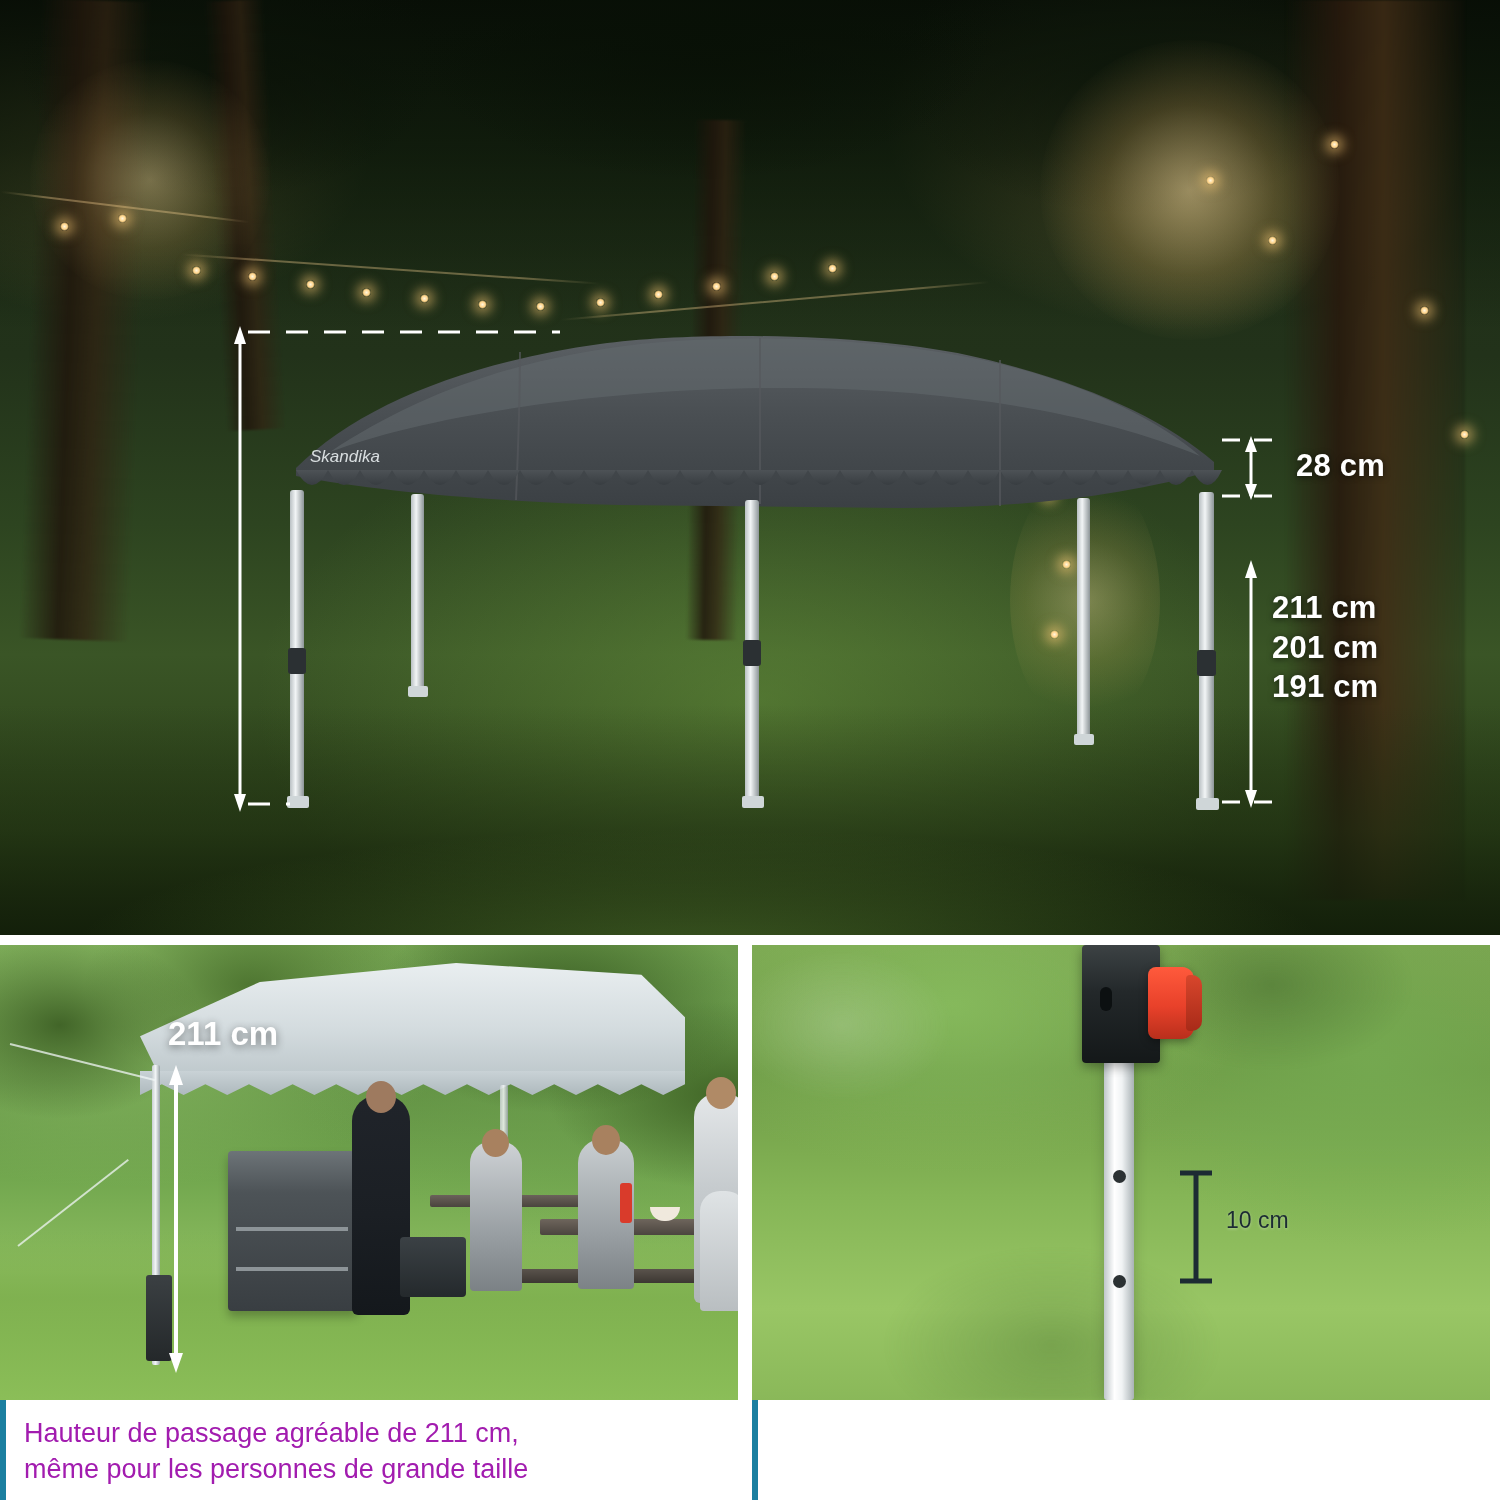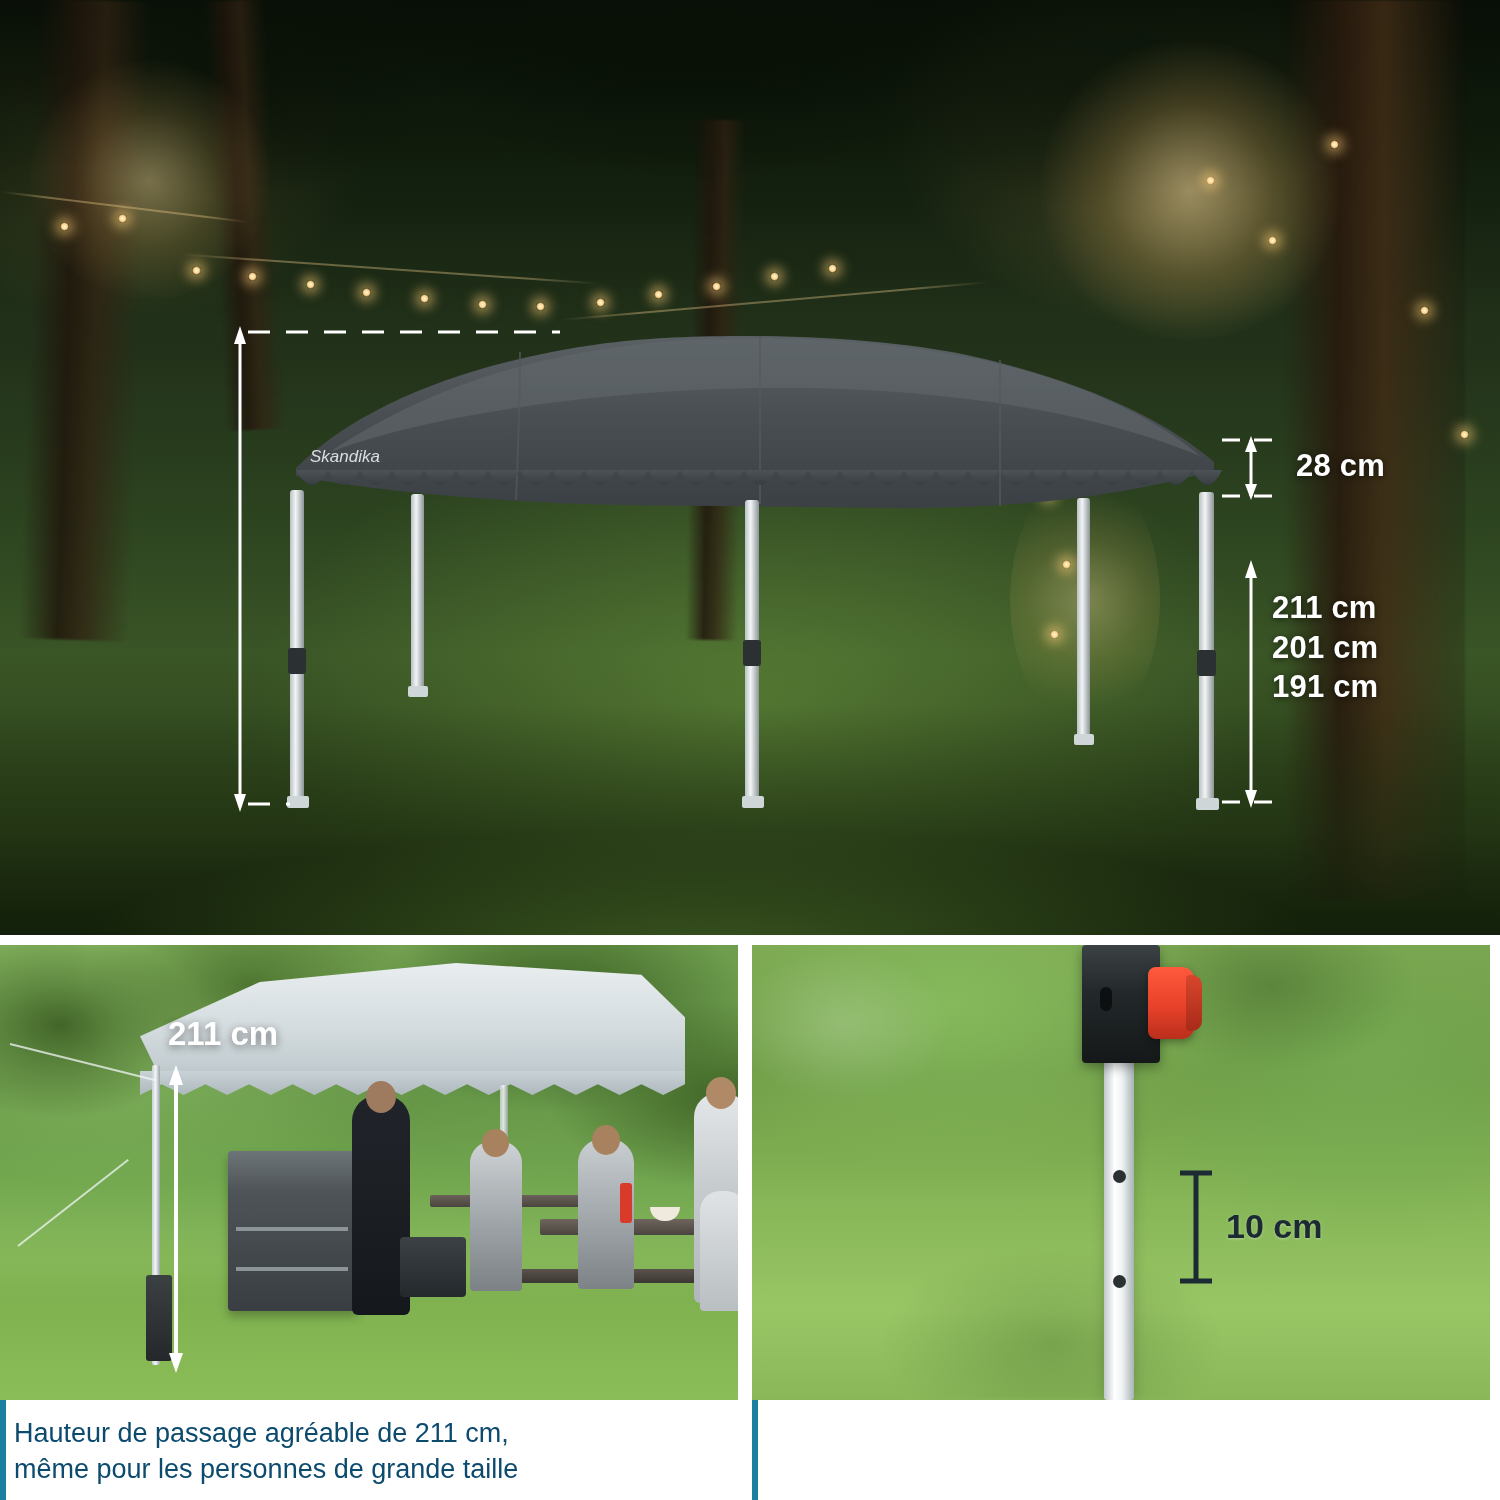--- a/index.html
+++ b/index.html
@@ -134,25 +134,25 @@
   .panel.right { left: 752px; }
   .panel-photo {
     position: absolute; left: 0; top: 0;
     width: 738px; height: 455px;
     overflow: hidden;
   }
   .panel-caption {
     position: absolute;
     left: 0; top: 455px;
     width: 738px; height: 100px;
-    color: #0c4a6e;
+    color: #a21caf;
     font-size: 27px;
     font-weight: 400;
     line-height: 1.32;
-    padding: 16px 14px 0 14px;
+    padding: 16px 14px 0 24px;
     box-sizing: border-box;
     white-space: pre-line;
   }
   .panel-caption-bar {
     position: absolute; left: 0; top: 455px; width: 6px; height: 100px;
     background: #1b7fa0;
   }
 
   
   .lp-bg {
@@ -251,22 +251,22 @@
   }
   .rp-lever-tip {
     position: absolute; left: 434px; top: 30px;
     width: 16px; height: 56px;
     background: linear-gradient(180deg, #d8462c, #a82a18);
     border-radius: 4px 10px 10px 4px;
   }
   .dim-dark {
     position: absolute;
     color: #1c2b33;
-    font-weight: 700;
-    font-size: 34px;
+    font-weight: 400;
+    font-size: 23px;
     text-shadow: 0 1px 3px rgba(255,255,255,0.35);
   }
   .dim-white-lg {
     position: absolute;
     color: #ffffff;
     font-weight: 700;
     font-size: 33px;
     text-shadow: 0 2px 8px rgba(0,0,0,0.45);
   }
 </style>

